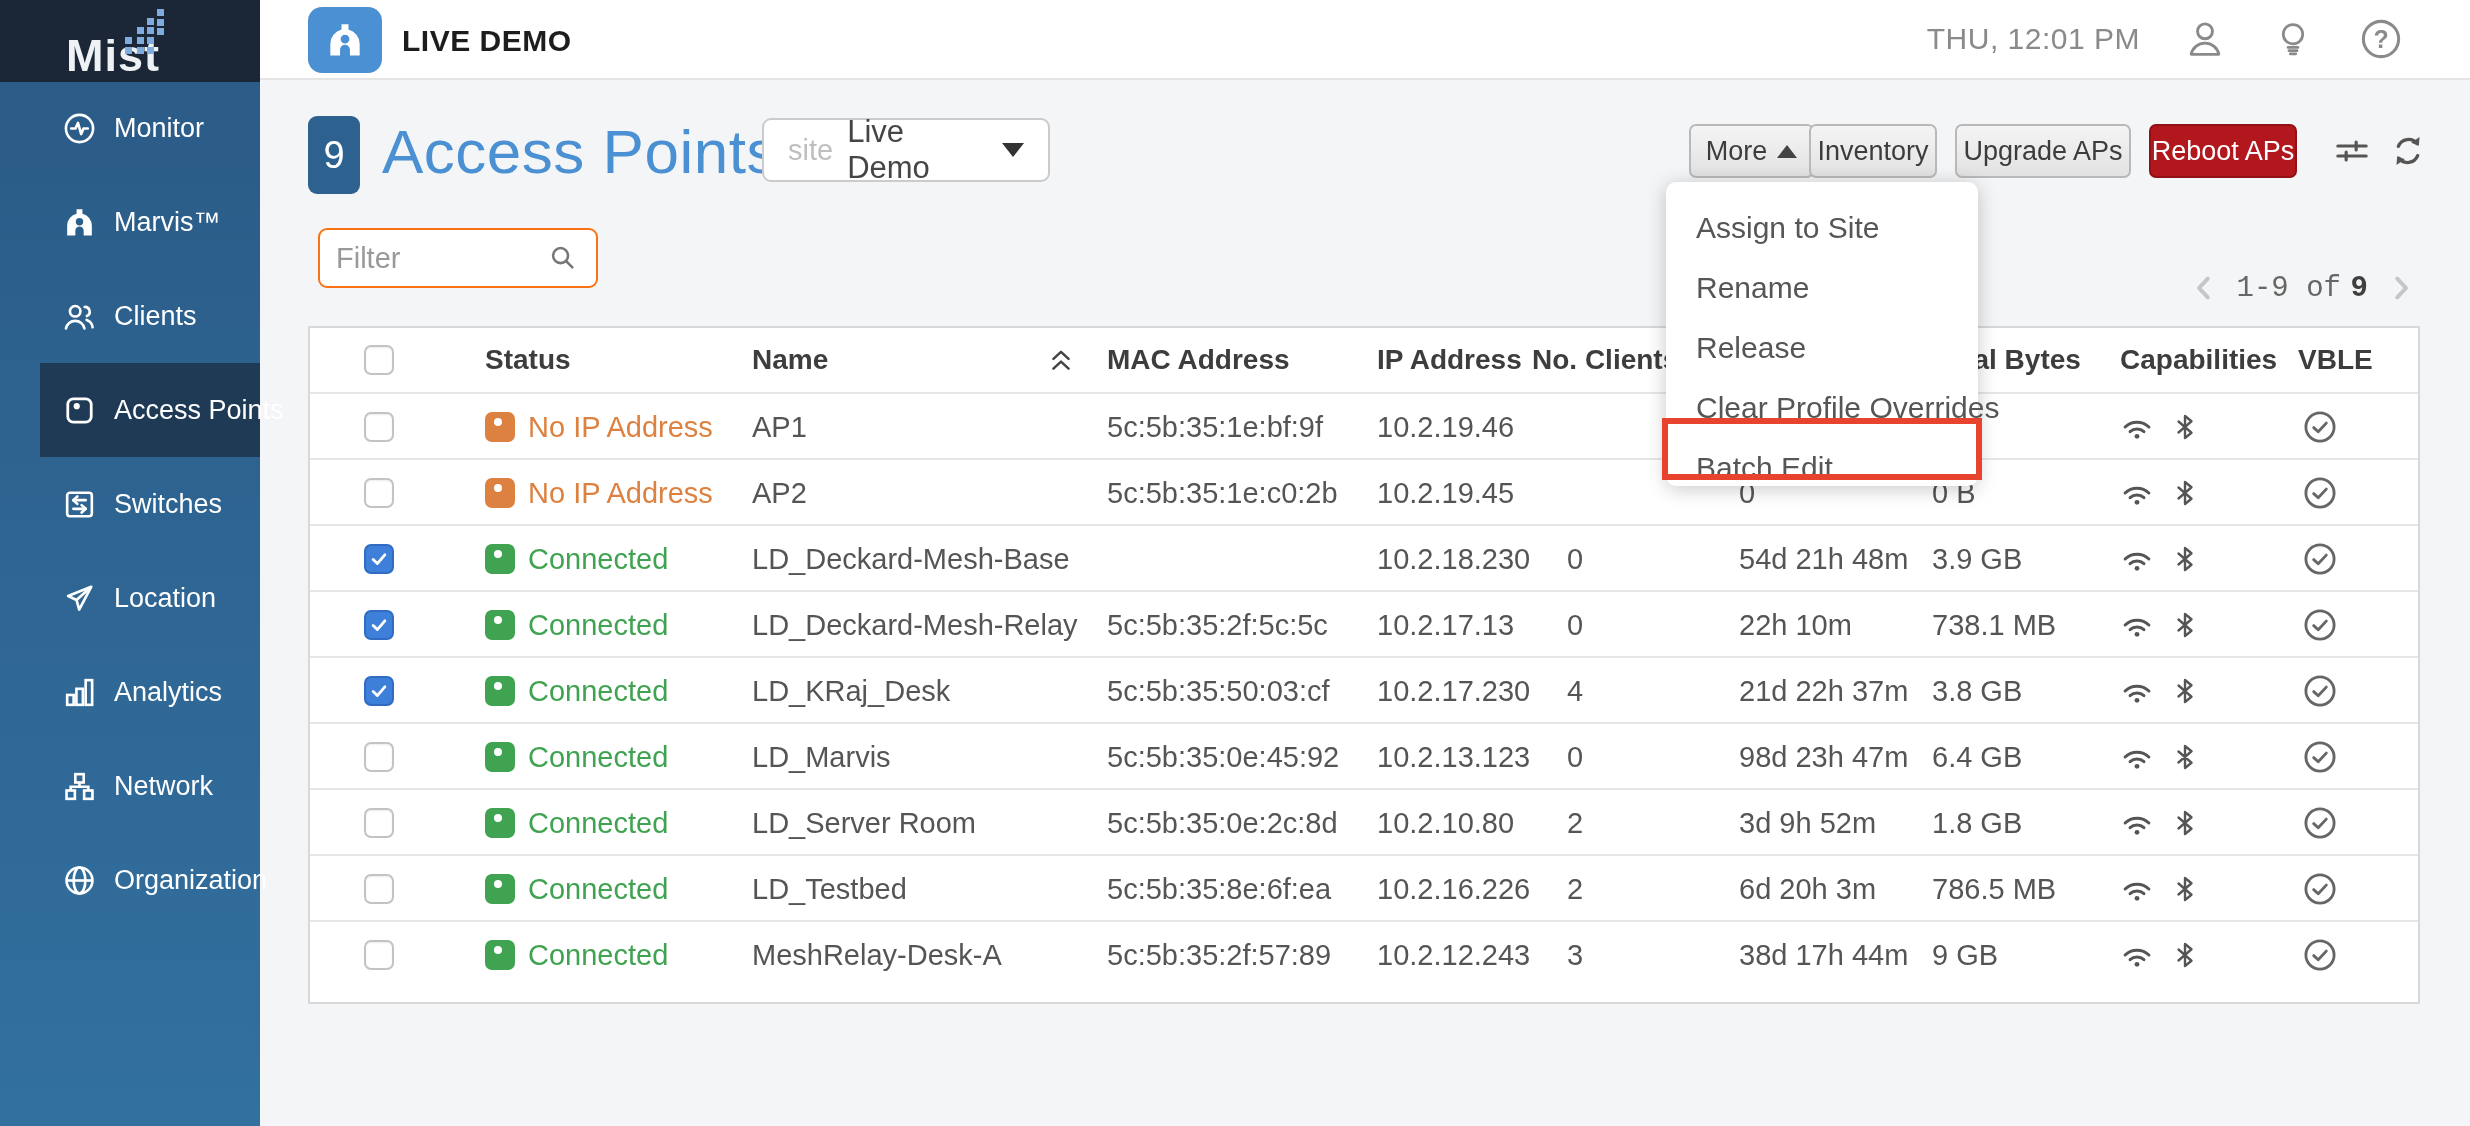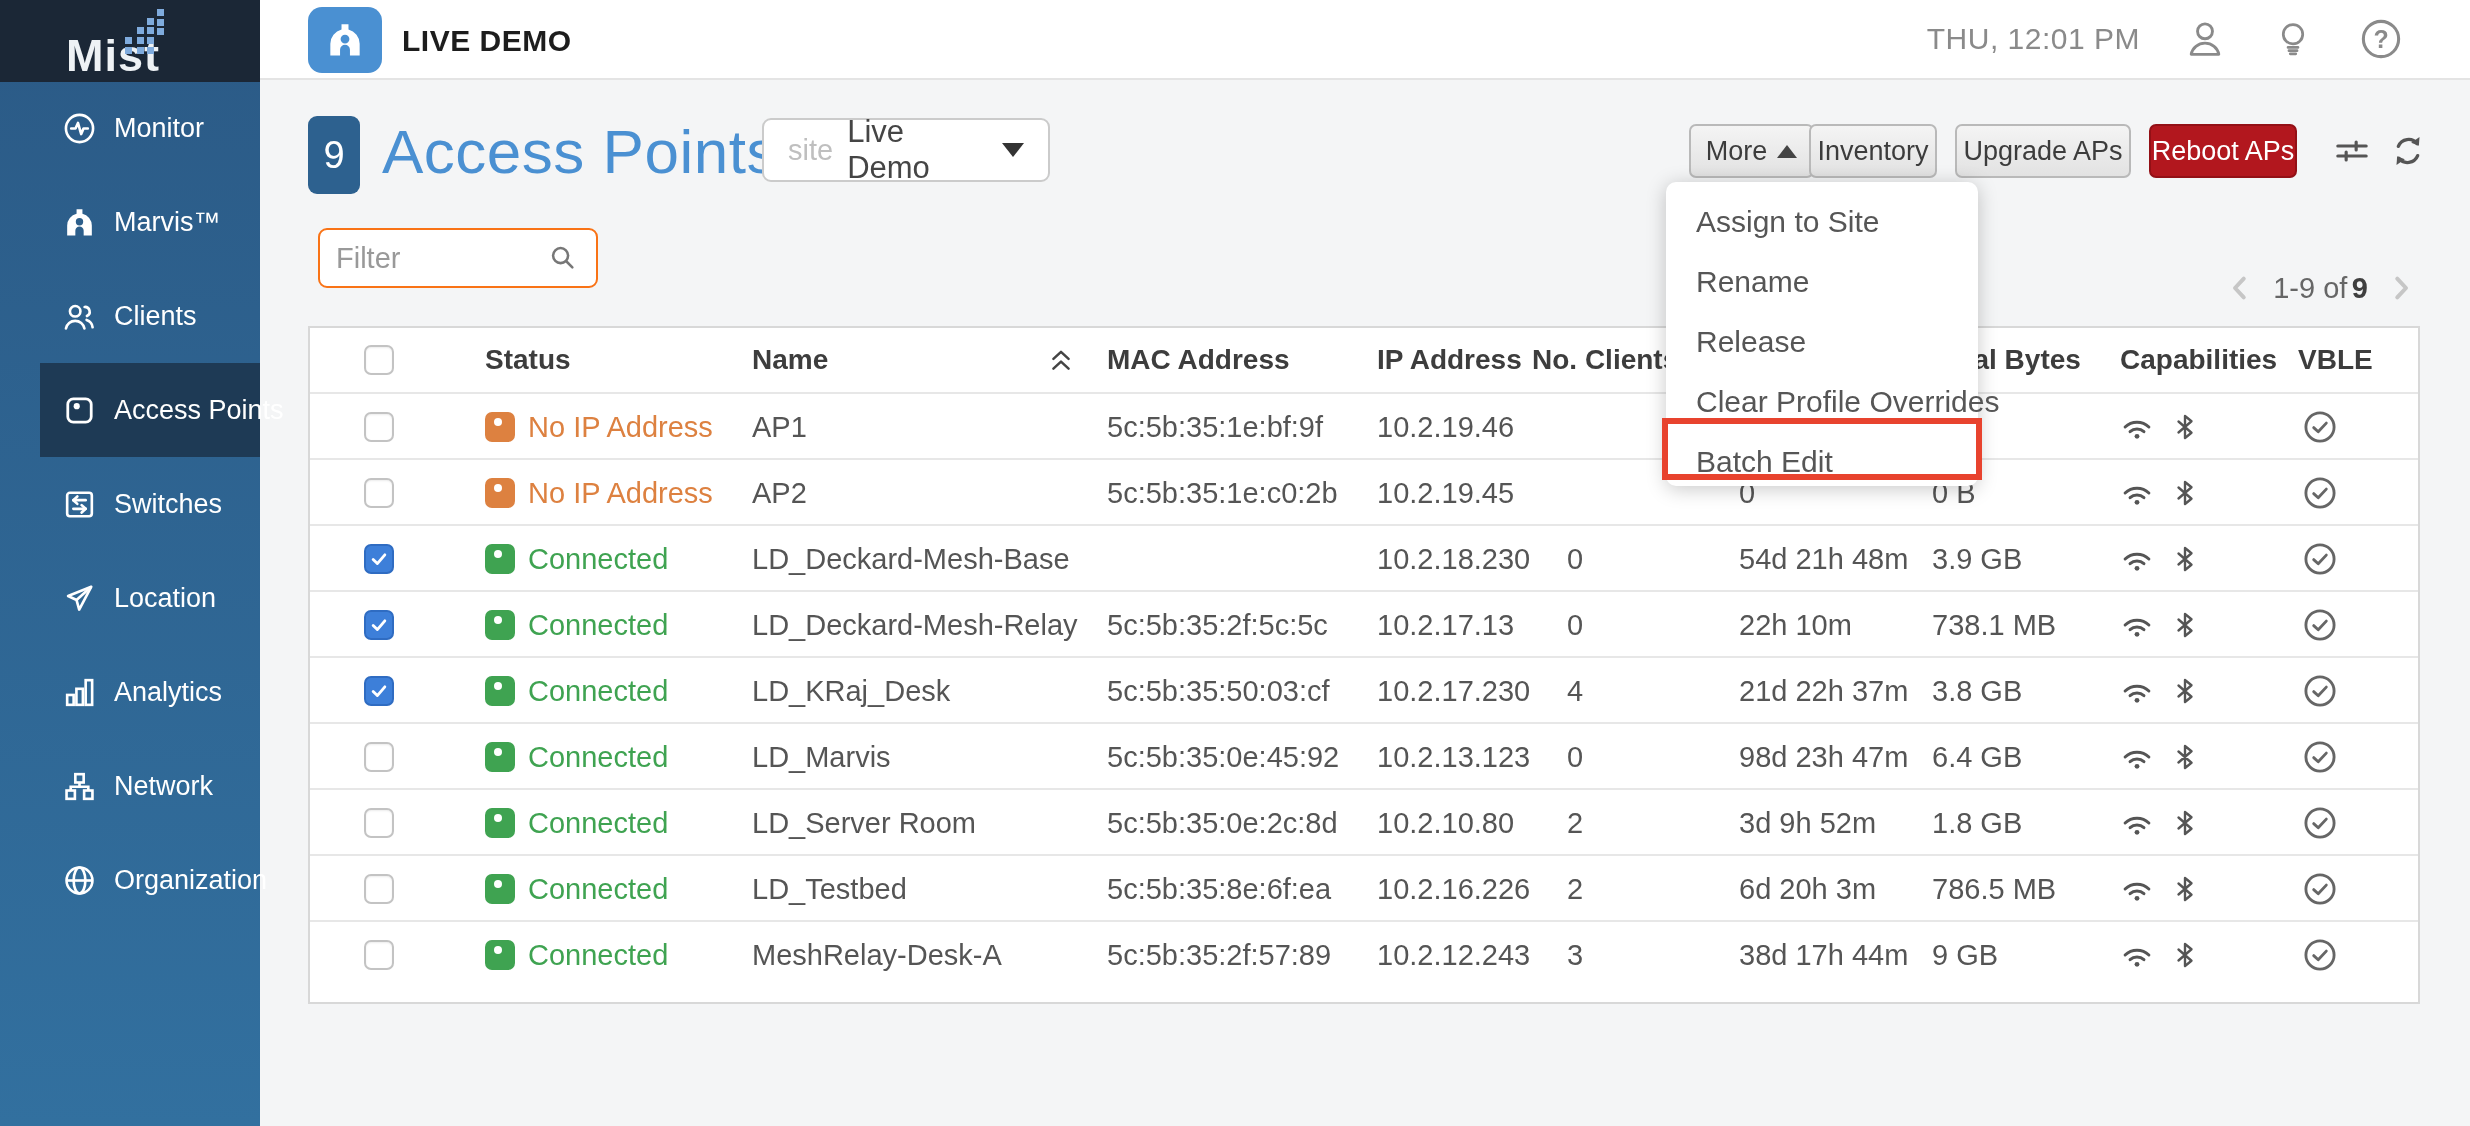--- a/index.html
+++ b/index.html
@@ -55,21 +55,21 @@
   .btn-reboot{left:1889px;width:148px;background:var(--reboot-red);border-color:#931016;color:#fff;}
   .tool-icon{position:absolute;top:51px;width:40px;height:40px;cursor:pointer;}
   .tool-sliders{left:2072px;} .tool-refresh{left:2128px;}
 
   .filter-box{position:absolute;left:58px;top:148px;width:280px;height:60px;background:#fff;border:2px solid #f97316;border-radius:9px;
     display:flex;align-items:center;padding:0 16px;}
   .filter-box input{border:none;outline:none;font-size:29px;color:#444;width:200px;font-family:inherit;background:transparent;}
   .filter-box input::placeholder{color:#999;}
   .search-icon{margin-left:auto;}
 
-  .pagination{position:absolute;top:188px;right:54px;height:40px;display:flex;align-items:center;gap:18px;}
+  .pagination{position:absolute;top:188px;right:54px;height:40px;display:flex;align-items:center;gap:18px;font-family:Liberation Mono, monospace;}
   .page-chevron{width:30px;height:30px;cursor:pointer;}
   .page-range{font-size:29px;color:#666;}
   .page-total{font-size:29px;color:#3f3f3f;font-weight:700;}
 
   
   .ap-table{position:absolute;left:48px;top:246px;width:2112px;height:678px;background:#fff;border:2px solid #d8d8d8;z-index:1;}
   .thead{position:relative;height:64px;}
   .th{position:absolute;top:0;height:64px;line-height:64px;font-size:28px;font-weight:700;color:#3d3d3d;white-space:nowrap;cursor:pointer;}
   .rows{position:relative;}
   .row{position:relative;height:66px;border-top:2px solid #e7e7e7;}
@@ -90,21 +90,21 @@
   .row.checked .checkbox{background:var(--checkbox-blue);border-color:#2f6cc2;box-shadow:none;}
   .row.checked .checkbox svg{display:block;}
   .status-badge{width:30px;height:30px;border-radius:7px;position:relative;flex:0 0 30px;}
   .status-badge::after{content:"";position:absolute;left:9px;top:6px;width:8px;height:8px;border-radius:50%;background:#fff;}
   .status-text{font-size:29px;}
   .row.warn .status-badge{background:var(--status-warn);} .row.warn .status-text{color:var(--status-warn);}
   .row.ok .status-badge{background:var(--status-ok);} .row.ok .status-text{color:var(--status-ok);}
 
   
   .menu-panel{position:absolute;left:1406px;top:102px;width:312px;height:304px;background:#fff;border-radius:10px;
-    box-shadow:0 3px 20px rgba(0,0,0,.22);z-index:40;padding-top:10px;}
+    box-shadow:0 3px 20px rgba(0,0,0,.22);z-index:40;padding-top:16px;}
   .menu-item{height:60px;line-height:60px;padding-left:30px;font-size:30px;color:#565656;cursor:pointer;white-space:nowrap;}
   .highlight-box{position:absolute;left:1402px;top:338px;width:320px;height:62px;border:6px solid var(--highlight-red);z-index:50;pointer-events:none;}
 
   svg{display:block;}
 </style>
 </head>
 <body>
 
 <aside class="sidebar">
   <div class="logo-block">

